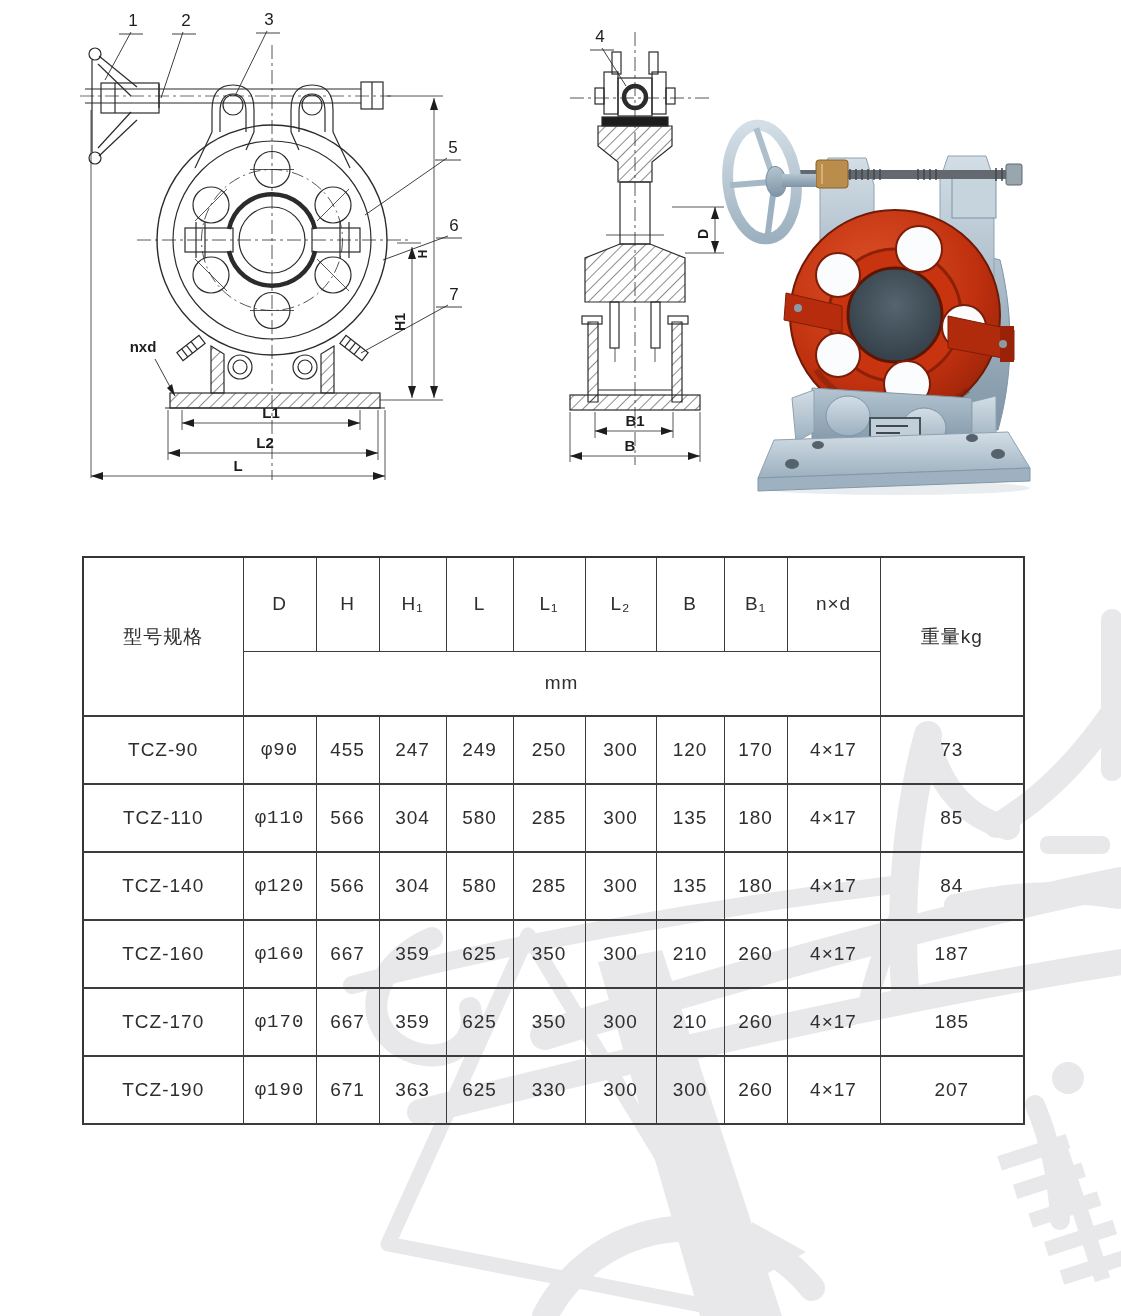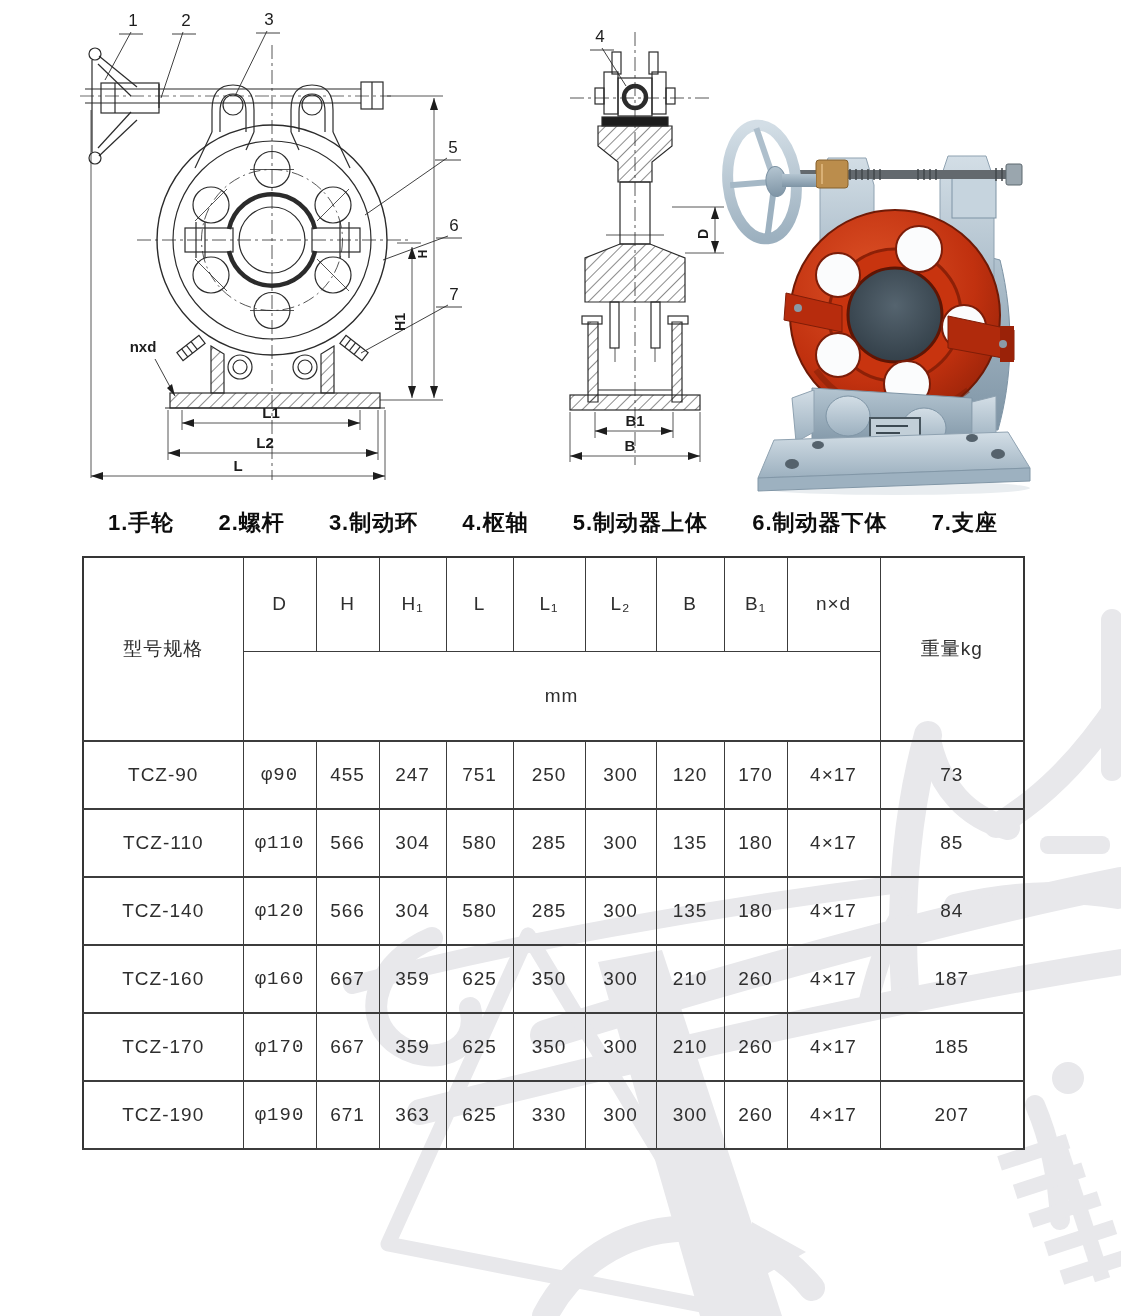--- a/index.html
+++ b/index.html
@@ -21,21 +21,21 @@
     border-collapse:collapse;table-layout:fixed;width:941px;
     font-size:19px;color:#2e2e2e;background:transparent;
   }
   #spec-table td{
     border-left:1px solid #3c3c3c;border-right:1px solid #3c3c3c;
     text-align:center;vertical-align:middle;padding:0;letter-spacing:1px;
     background:transparent;
   }
   #spec-table tr{border-bottom:2px solid #3c3c3c;}
   #spec-table tr.hrow1{border-bottom:1px solid #3c3c3c;height:94px;}
-  #spec-table tr.hrow2{height:90px;}
+  #spec-table tr.hrow2{height:65px;}
   #spec-table tr.drow{height:68px;}
   #spec-table{border:2px solid #353535;}
   .phi{font-family:Liberation Mono, monospace;}
   
   .dw-text{font-family:"Liberation Sans","DejaVu Sans",sans-serif;fill:#1d1d1d;}
 </style>
 </head>
 <body>
 
 <div id="page">
@@ -369,29 +369,20 @@
     <polygon points="74,340 308,332 330,368 58,378" fill="url(#gradMetal)" stroke="#8fa2b1"></polygon>
     <polygon points="58,378 330,368 330,381 58,391" fill="#9db1c0" stroke="#8297a7"></polygon>
     <g fill="#55626c">
       <ellipse cx="92" cy="364" rx="7" ry="5"></ellipse>
       <ellipse cx="298" cy="354" rx="7" ry="5"></ellipse>
       <ellipse cx="118" cy="345" rx="6" ry="4"></ellipse>
       <ellipse cx="272" cy="338" rx="6" ry="4"></ellipse>
     </g>
   </svg>
 
-  <div id="legend">
-    <span>1.手轮</span>
-    <span>2.螺杆</span>
-    <span>3.制动环</span>
-    <span>4.枢轴</span>
-    <span>5.制动器上体</span>
-    <span>6.制动器下体</span>
-    <span>7.支座</span>
-  </div>
 
   <table id="spec-table">
     <colgroup>
       <col style="width:160px">
         <col style="width:73px">
         <col style="width:63px">
         <col style="width:67px">
       <col style="width:67px">
         <col style="width:72px">
         <col style="width:71px">
@@ -415,21 +406,21 @@
       <td rowspan="2">重量kg</td>
     </tr>
     <tr class="hrow2">
       <td colspan="9">mm</td>
     </tr>
     <tr class="drow">
       <td>TCZ-90</td>
       <td class="phi">φ90</td>
       <td>455</td>
       <td>247</td>
-      <td>751</td>
+      <td>249</td>
       <td>250</td>
       <td>300</td>
       <td>120</td>
       <td>170</td>
       <td>4×17</td>
       <td>73</td>
     </tr>
     <tr class="drow">
       <td>TCZ-110</td>
       <td class="phi">φ110</td>

